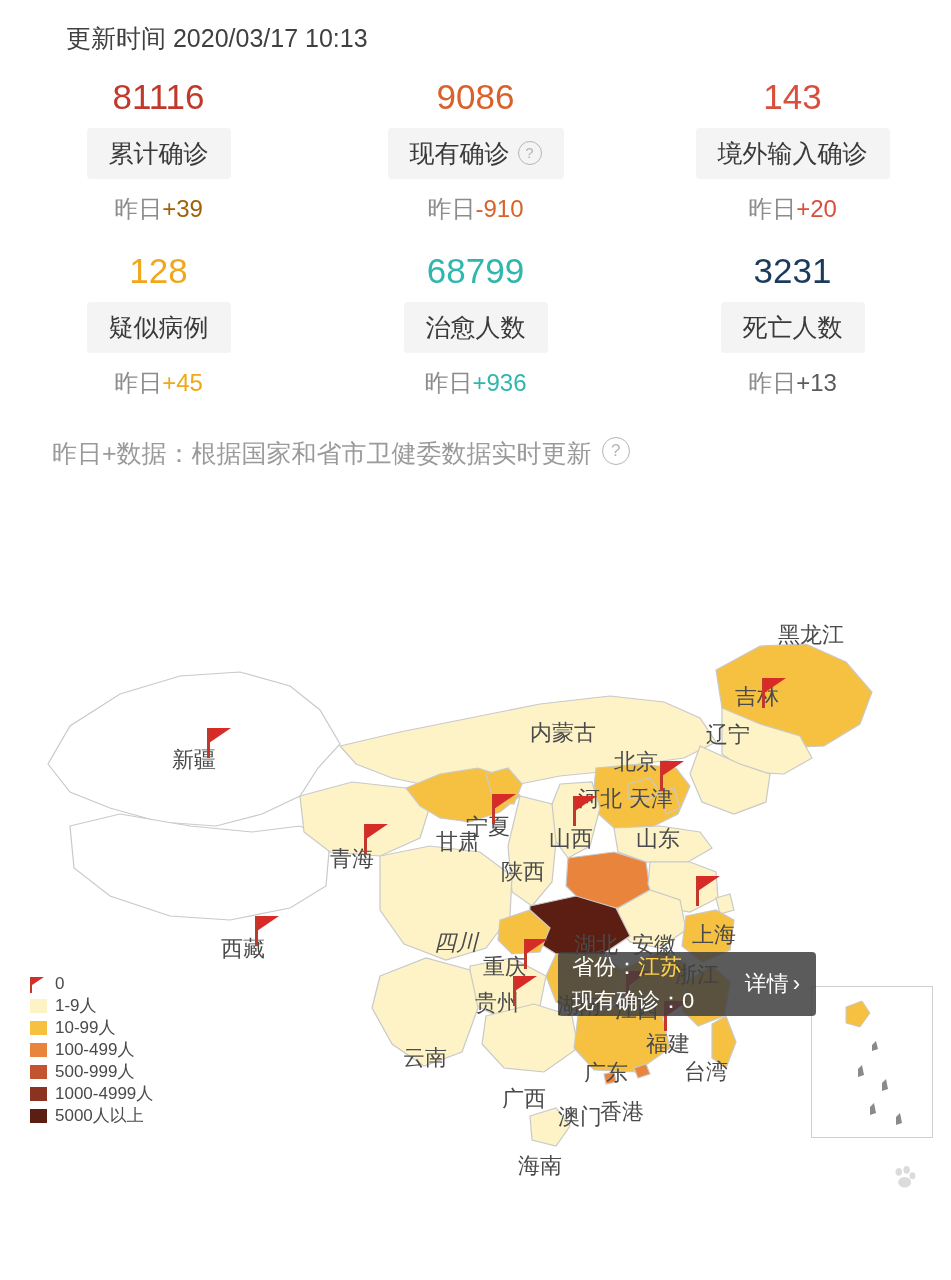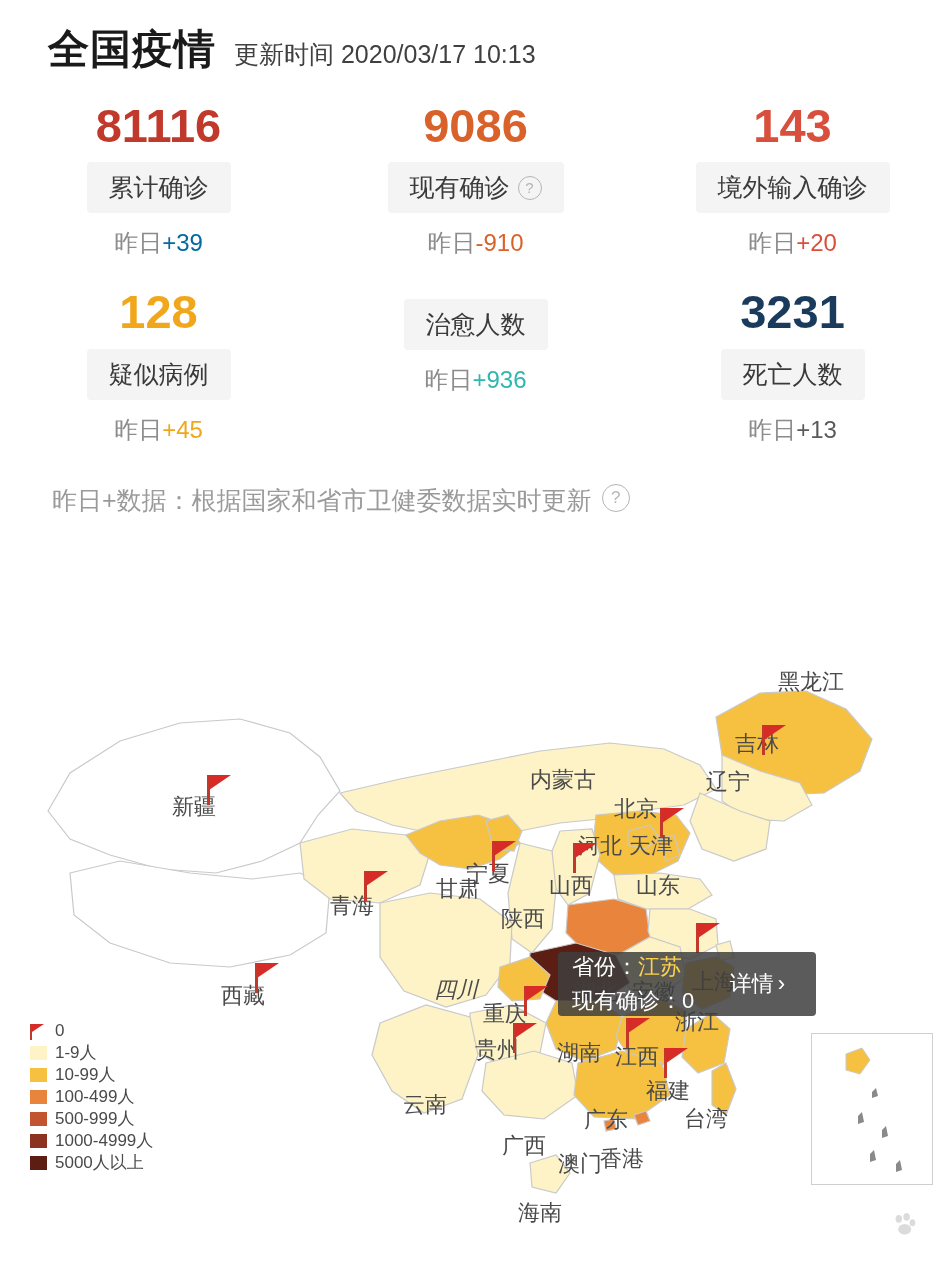--- a/index.html
+++ b/index.html
@@ -25,21 +25,21 @@
   .stats{
     margin-top:24px;
     display:grid;
     grid-template-columns:repeat(3,1fr);
     row-gap:28px;
   }
   .stat{
     display:flex;flex-direction:column;align-items:center;
   }
   .stat .num{
-    font-size:47px;font-weight:bold;line-height:1.05;
+    font-size:35px;font-weight:normal;line-height:1.05;
   }
   .stat .lbl{
     margin-top:12px;
     background:#f4f4f4;
     border-radius:4px;
     padding:9px 22px;
     font-size:25px;color:#3a3a3a;
     display:flex;align-items:center;gap:8px;
     white-space:nowrap;
   }
@@ -97,21 +97,21 @@
     border-radius:4px;
     display:flex;align-items:center;
     color:#fff;
   }
   .tooltip .tleft{
     padding-left:14px;flex:1;
   }
   .tooltip .trow{font-size:22px;line-height:1.55;}
   .tooltip .tval{color:#ffd24d;}
   .tooltip .tright{
-    padding-right:31px;font-size:22px;display:flex;align-items:center;gap:4px;
+    padding-right:16px;font-size:22px;display:flex;align-items:center;gap:4px;
   }
   
   .legend{
     position:absolute;left:30px;top:478px;
     font-size:17px;color:#4a4a4a;
   }
   .legend .lrow{
     display:flex;align-items:center;gap:8px;height:20px;margin-bottom:2px;
   }
   .legend .sw{width:17px;height:14px;display:inline-block;}
@@ -133,33 +133,32 @@
   }
   .watermark{
     position:absolute;right:34px;bottom:6px;
     width:26px;height:26px;opacity:.35;
   }
 </style>
 </head>
 <body>
 
 <div class="header">
-  <div class="title">全国疫情</div>
   <div class="update">更新时间 2020/03/17 10:13</div>
 </div>
 
 <div class="stats">
 
   <div class="stat">
     <div class="num" style="color:#c0392b">81116</div>
     <div class="lbl">
       <span>累计确诊</span>
     </div>
     <div class="delta">
-      <span>昨日</span><b style="color:#0369a1">+39</b>
+      <span>昨日</span><b style="color:#a16207">+39</b>
     </div>
   </div>
 
   <div class="stat">
     <div class="num" style="color:#d9622b">9086</div>
     <div class="lbl">
       <span>现有确诊</span>
       <span class="qmark">?</span>
     </div>
     <div class="delta">
@@ -181,20 +180,21 @@
     <div class="num" style="color:#f0a71b">128</div>
     <div class="lbl">
       <span>疑似病例</span>
     </div>
     <div class="delta">
       <span>昨日</span><b style="color:#f0a71b">+45</b>
     </div>
   </div>
 
   <div class="stat">
+    <div class="num" style="color:#2fb7ae">68799</div>
     <div class="lbl">
       <span>治愈人数</span>
     </div>
     <div class="delta">
       <span>昨日</span><b style="color:#2fb7ae">+936</b>
     </div>
   </div>
 
   <div class="stat">
     <div class="num" style="color:#1b3b5c">3231</div>

